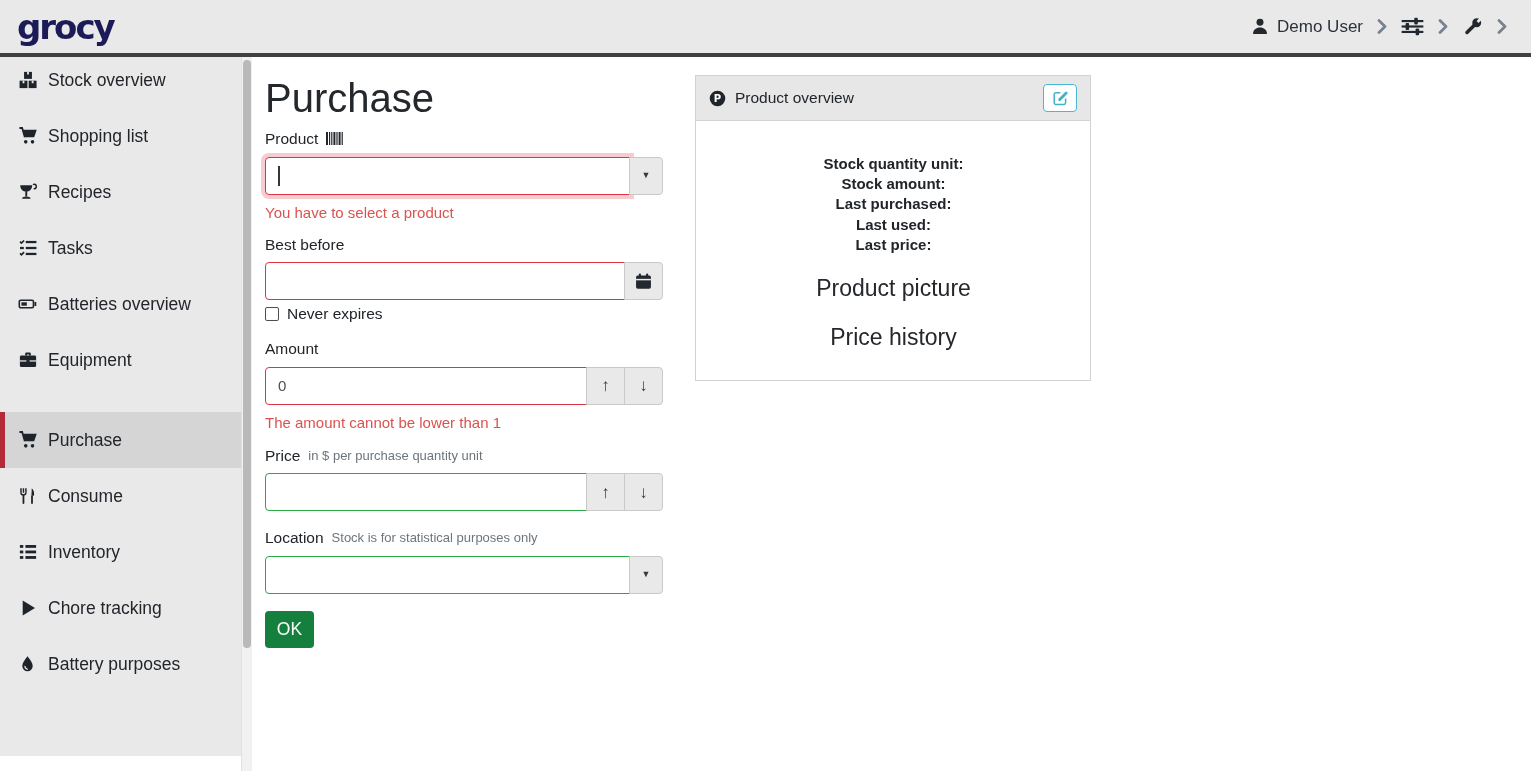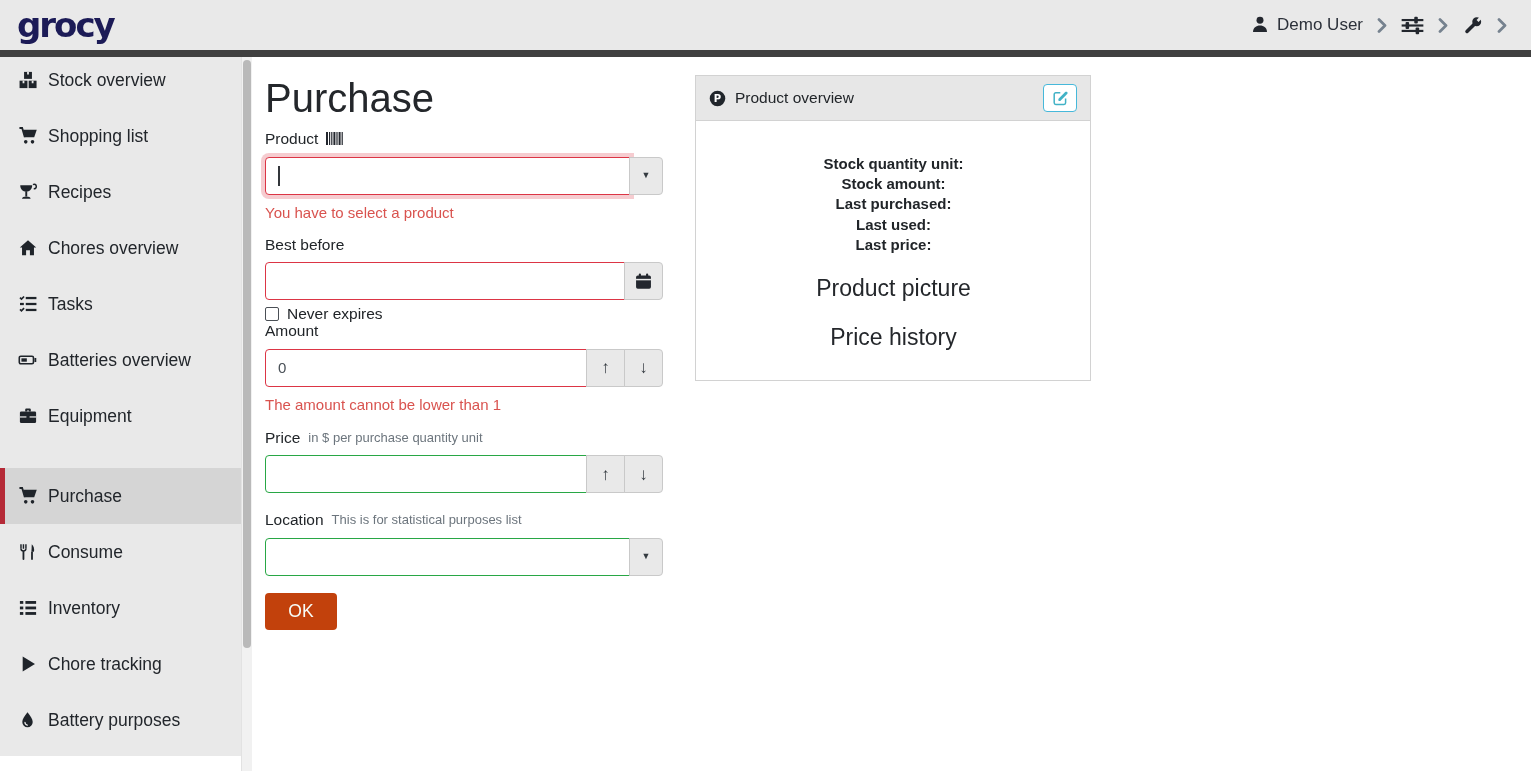--- a/index.html
+++ b/index.html
@@ -4,21 +4,21 @@
 <style>
   * { box-sizing: border-box; margin: 0; padding: 0; }
   html,body { width: 1531px; height: 771px; overflow: hidden; }
   body {
     font-family: "Liberation Sans", "DejaVu Sans", sans-serif;
     background: #ffffff; color: #212529; position: relative;
   }
   
   .topbar {
     position: absolute; top: 0; left: 0; width: 1531px; height: 57px;
-    background: #e9e9e9; border-bottom: 7px solid #404040;
+    background: #e9e9e9; border-bottom: 4px solid #404040;
     display: flex; align-items: center; padding: 0 24px 0 17px; z-index: 5;
   }
   .logo {
     font-family: "DejaVu Sans", sans-serif; font-weight: 700; font-size: 34px;
     color: #1c1b57; letter-spacing: -2px; line-height: 1; cursor: pointer;
   }
   .topbar-right { margin-left: auto; display: flex; align-items: center; gap: 14px; }
   .user-chip { display: flex; gap: 8px; font-size: 17px; color: #2c313a; cursor: pointer; }
   .tb-btn { display: flex; align-items: center; cursor: pointer; }
   .chev { display: flex; align-items: center; }
@@ -70,26 +70,26 @@
   }
   .addon.last { border-radius: 0 4px 4px 0; }
   .w33 { width: 34px; } .w39 { width: 39px; }
   .caret-glyph { font-size: 9px; color: #343a40; line-height: 1; }
   .arrow-glyph { font-size: 17px; font-weight: 700; color: #343a40; line-height: 1; }
   .err { color: #d9534f; font-size: 15px; margin-top: 7px; line-height: 1.4; }
   .caret-line { position: absolute; left: 13px; top: 9px; width: 1.5px; height: 20px; background: #33363b; }
   .cb-row { display: flex; align-items: center; gap: 8px; margin-top: 5px; font-size: 15.5px; }
   .cb { width: 14px; height: 14px; border: 1.5px solid #4a4f55; background: #fff; border-radius: 2px; cursor: pointer; flex: none; }
   .btn-ok {
-    margin-top: 17px; width: 72px; height: 37px; background: #c2410c; border: none;
+    margin-top: 17px; width: 49px; height: 37px; background: #15803d; border: none;
     border-radius: 4px; color: #f7fdf8; font-size: 17.5px; display: flex;
     align-items: center; justify-content: center; cursor: pointer;
     font-family: "Liberation Sans", "DejaVu Sans", sans-serif;
   }
-  .mt14 { margin-top: 14px; } .mt18 { } .mt15 { margin-top: 15px; } .mt19 { margin-top: 19px; }
+  .mt14 { margin-top: 14px; } .mt18 { margin-top: 18px; } .mt15 { margin-top: 15px; } .mt19 { margin-top: 19px; }
   
   .card-col { width: 396px; margin-left: 31px; flex: none; }
   .card { border: 1px solid #d2d2d2; background: #fff; }
   .card-header {
     height: 45px; background: #e7e7e7; border-bottom: 1px solid #d2d2d2;
     display: flex; align-items: center; gap: 9px; padding: 0 13px; font-size: 15.5px; color: #212529;
   }
   .edit-btn {
     margin-left: auto; width: 34px; height: 28px; background: #fff;
     border: 1px solid #46b8da; border-radius: 4px; display: flex;
@@ -189,28 +189,20 @@
       <svg width="20" height="18" viewBox="0 0 16 16" fill="#1f242a">
         <path d="M1.1 2h10.6c0 3.5-2.4 5.7-5.3 5.7S1.1 5.5 1.1 2z"></path>
         <rect x="5.6" y="7.4" width="1.7" height="4.6"></rect>
         <path d="M2.7 13.9c0-1.2 1.6-1.9 3.8-1.9s3.8.7 3.8 1.9z"></path>
         <path d="M12.4 1.4c1.5-.8 3 .1 3 1.6 0 1.2-.9 2.1-2.3 2.1" fill="none" stroke="#1f242a" stroke-width="1.3"></path>
       </svg>
     </span>
     <span>Recipes</span>
   </div>
 
-  <div class="nav-item">
-    <span class="nav-ico">
-      <svg width="20" height="18" viewBox="0 0 16 16" fill="#1f242a">
-        <path d="M8 1.1 15.3 7.5h-2v6.9H9.7V10H6.3v4.4H2.7V7.5h-2z"></path>
-      </svg>
-    </span>
-    <span>Chores overview</span>
-  </div>
 
   <div class="nav-item">
     <span class="nav-ico">
       <svg width="20" height="18" viewBox="0 0 16 16" fill="#1f242a">
         <path d="M0.9 2.4l1.3 1.3 2.3-2.4" stroke="#1f242a" stroke-width="1.5" fill="none"></path>
         <rect x="6" y="1.7" width="9.5" height="2"></rect>
         <rect x="0.9" y="7" width="3.4" height="2"></rect>
           <rect x="6" y="7" width="9.5" height="2"></rect>
         <path d="M0.9 12.7l1.3 1.3 2.3-2.4" stroke="#1f242a" stroke-width="1.5" fill="none"></path>
         <rect x="6" y="12.3" width="9.5" height="2"></rect>
@@ -387,21 +379,21 @@
         </div>
         <div class="addon last w39">
           <span class="arrow-glyph">↓</span>
         </div>
       </div>
     </div>
 
     <div class="fg mt19">
       <label class="lbl">
         <span>Location</span>
-        <span class="hint">This is for statistical purposes list</span>
+        <span class="hint">Stock is for statistical purposes only</span>
       </label>
       <div class="input-group">
         <input class="fc valid" type="text" value="" style="">
         <div class="addon last w33">
           <span class="caret-glyph">▼</span>
         </div>
       </div>
     </div>
 
     <button class="btn-ok">OK</button>

